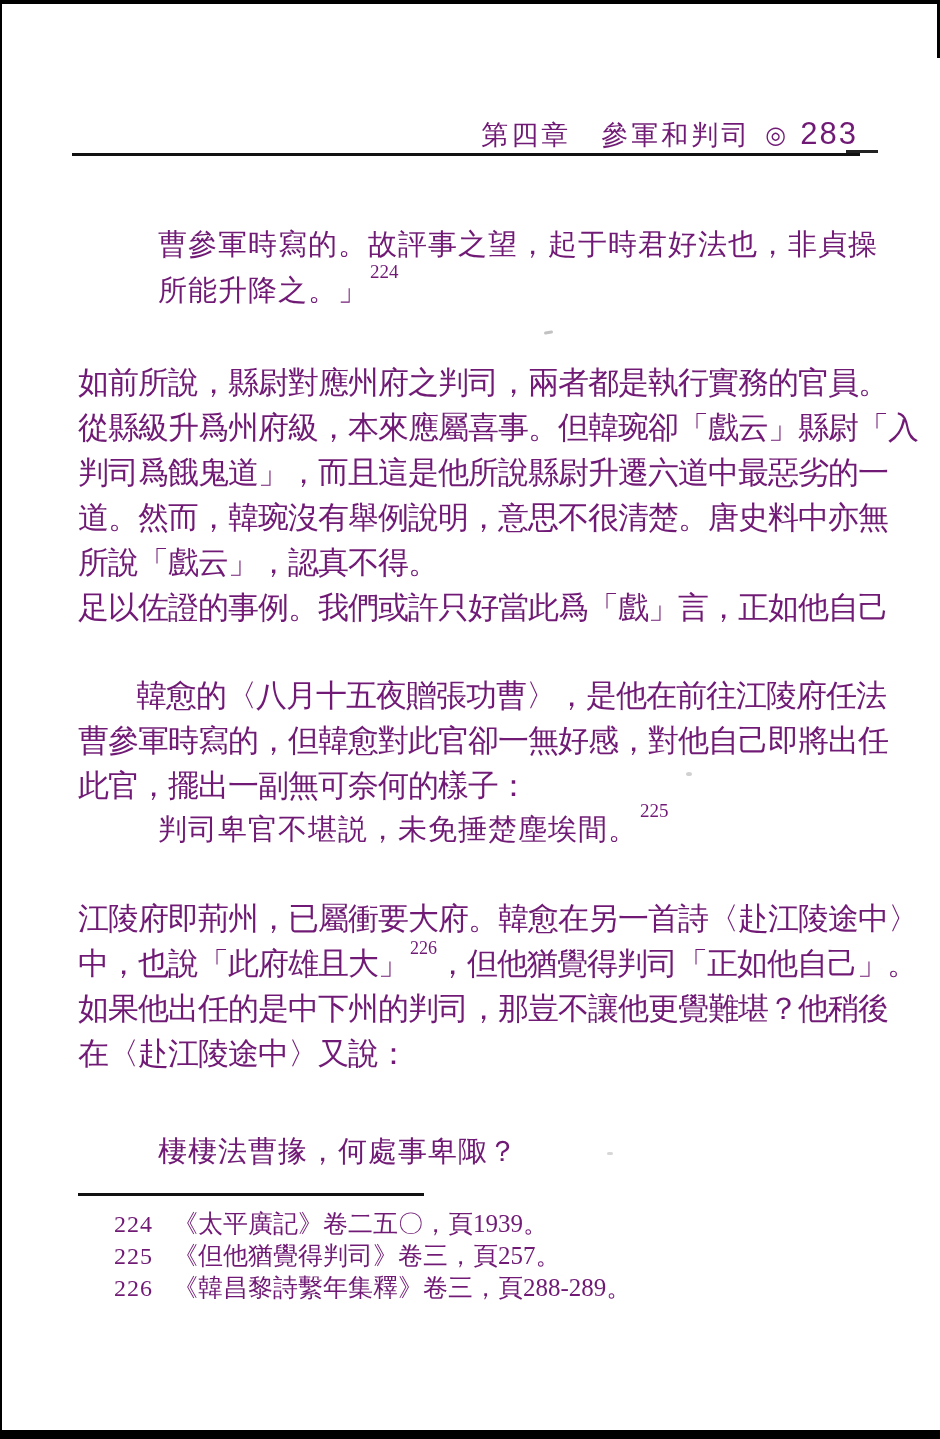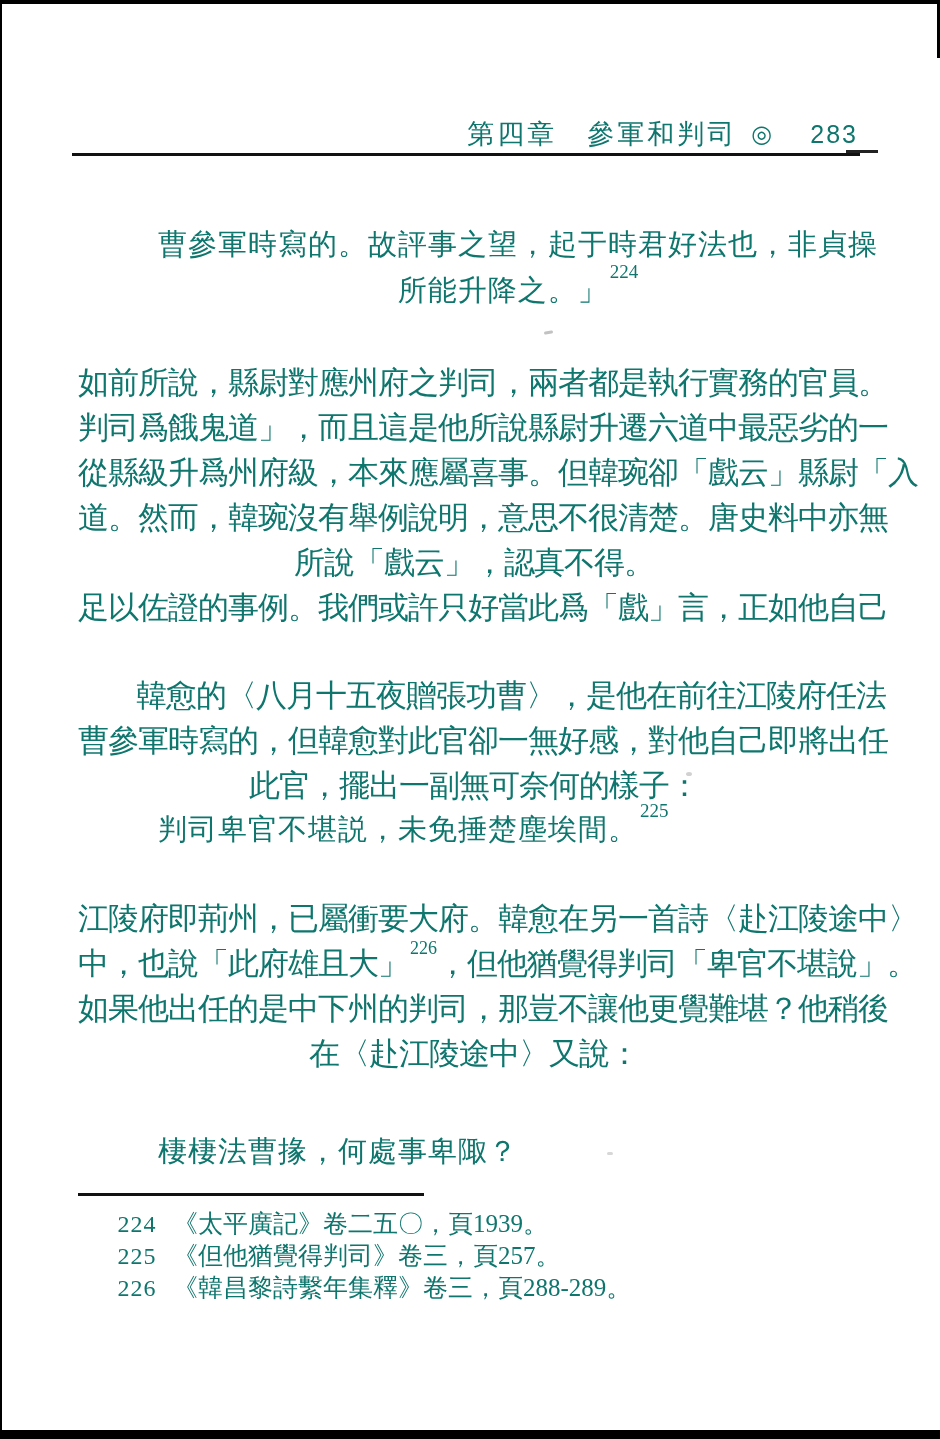--- a/index.html
+++ b/index.html
@@ -1,38 +1,37 @@
 <!DOCTYPE html>
 <html><head>
 <meta charset="utf-8">
 <style>
   html,body{margin:0;padding:0;background:#ffffff;}
   .sheet{
     position:relative;width:940px;height:1439px;background:#ffffff;
-    overflow:hidden;color:#0f766e;
+    overflow:hidden;color:#701a75;
     font-family:"Liberation Serif","DejaVu Serif",serif;
-    text-align:center;
   }
   
   .edge{position:absolute;background:#000;}
   .edge-top{left:0;top:0;width:940px;height:4px;}
   .edge-left{left:0;top:0;width:2px;height:1439px;}
   .edge-bottom{left:0;top:1430px;width:940px;height:9px;}
   .edge-right-top{left:937px;top:0;width:3px;height:58px;}
 
   
   .header-row{
     position:absolute;top:116px;right:82px;
     display:flex;align-items:baseline;gap:14px;white-space:nowrap;
   }
   .header-title{font-size:27px;letter-spacing:3px;}
   .header-sep{font-size:24px;position:relative;top:-1px;}
   .header-page{
     font-family:"Liberation Sans","DejaVu Sans",sans-serif;
-    font-size:25px;letter-spacing:2px;font-weight:500;margin-left:24px;
+    font-size:31px;letter-spacing:2px;font-weight:500;
   }
   .rule-header{position:absolute;top:153px;left:72px;width:788px;height:3px;background:#111;}
   .rule-header-dash{position:absolute;top:150px;left:846px;width:32px;height:3px;background:#222;}
 
   
   .quote{
     position:absolute;left:158px;font-size:29px;line-height:46px;
     letter-spacing:1px;white-space:nowrap;
   }
   .q1{top:221px;}
@@ -91,40 +90,40 @@
   <div class="rule-header"></div>
   <div class="rule-header-dash"></div>
 
   <div class="quote q1">
     <div class="line">曹參軍時寫的。故評事之望，起于時君好法也，非貞操</div>
     <div class="line"><span>所能升降之。」</span><sup class="fnref">224</sup></div>
   </div>
 
   <div class="para p1">
     <div class="line">如前所說，縣尉對應州府之判司，兩者都是執行實務的官員。</div>
+    <div class="line">從縣級升爲州府級，本來應屬喜事。但韓琬卻「戲云」縣尉「入</div>
     <div class="line">判司爲餓鬼道」，而且這是他所說縣尉升遷六道中最惡劣的一</div>
-    <div class="line">從縣級升爲州府級，本來應屬喜事。但韓琬卻「戲云」縣尉「入</div>
     <div class="line">道。然而，韓琬沒有舉例說明，意思不很清楚。唐史料中亦無</div>
     <div class="line">所說「戲云」，認真不得。</div>
     <div class="line">足以佐證的事例。我們或許只好當此爲「戲」言，正如他自己</div>
   </div>
 
   <div class="para p2">
     <div class="line line-indent">韓愈的〈八月十五夜贈張功曹〉，是他在前往江陵府任法</div>
     <div class="line">曹參軍時寫的，但韓愈對此官卻一無好感，對他自己即將出任</div>
     <div class="line">此官，擺出一副無可奈何的樣子：</div>
   </div>
 
   <div class="quote q2">
     <div class="line"><span>判司卑官不堪説，未免捶楚塵埃間。</span><sup class="fnref">225</sup></div>
   </div>
 
   <div class="para p3">
     <div class="line">江陵府即荊州，已屬衝要大府。韓愈在另一首詩〈赴江陵途中〉</div>
-    <div class="line"><span>中，也說「此府雄且大」</span><sup class="fnref">226</sup><span>，但他猶覺得判司「卑官不堪說」。</span></div>
+    <div class="line"><span>中，也說「此府雄且大」</span><sup class="fnref">226</sup><span>，但他猶覺得判司「正如他自己」。</span></div>
     <div class="line">如果他出任的是中下州的判司，那豈不讓他更覺難堪？他稍後</div>
     <div class="line">在〈赴江陵途中〉又說：</div>
   </div>
 
   <div class="quote q3">
     <div class="line">棲棲法曹掾，何處事卑陬？</div>
   </div>
 
   <div class="fn-rule"></div>
   <div class="footnotes">

